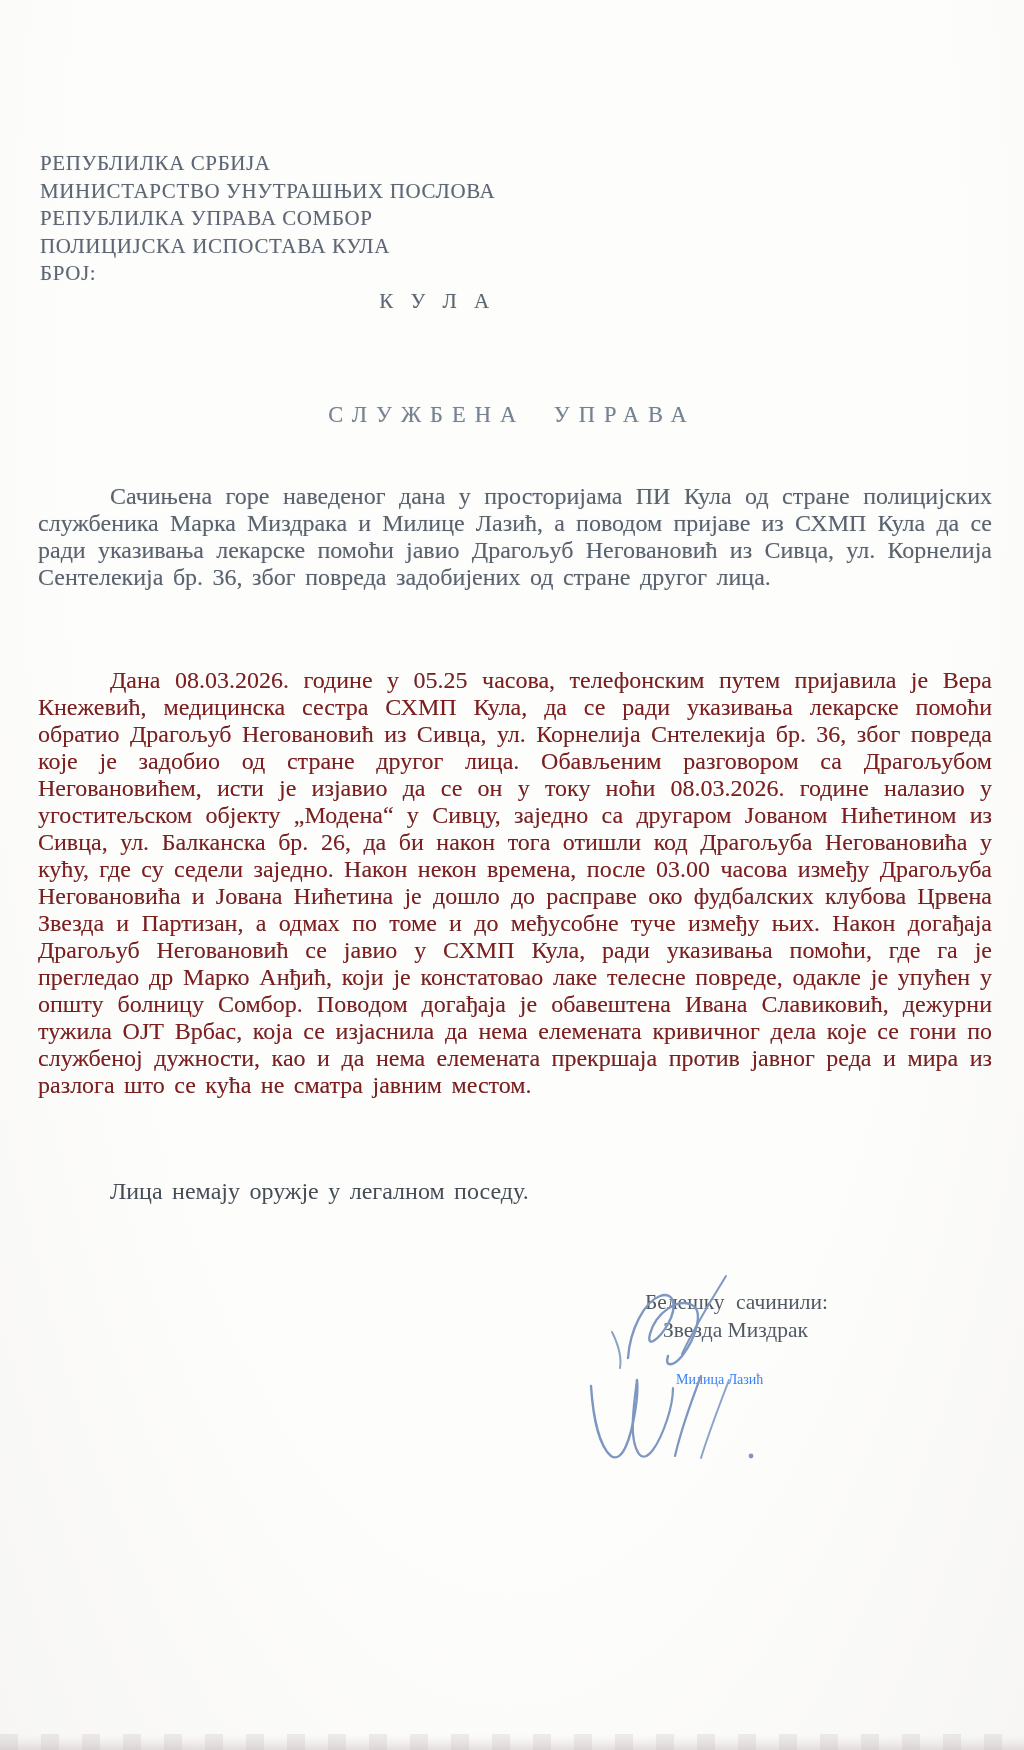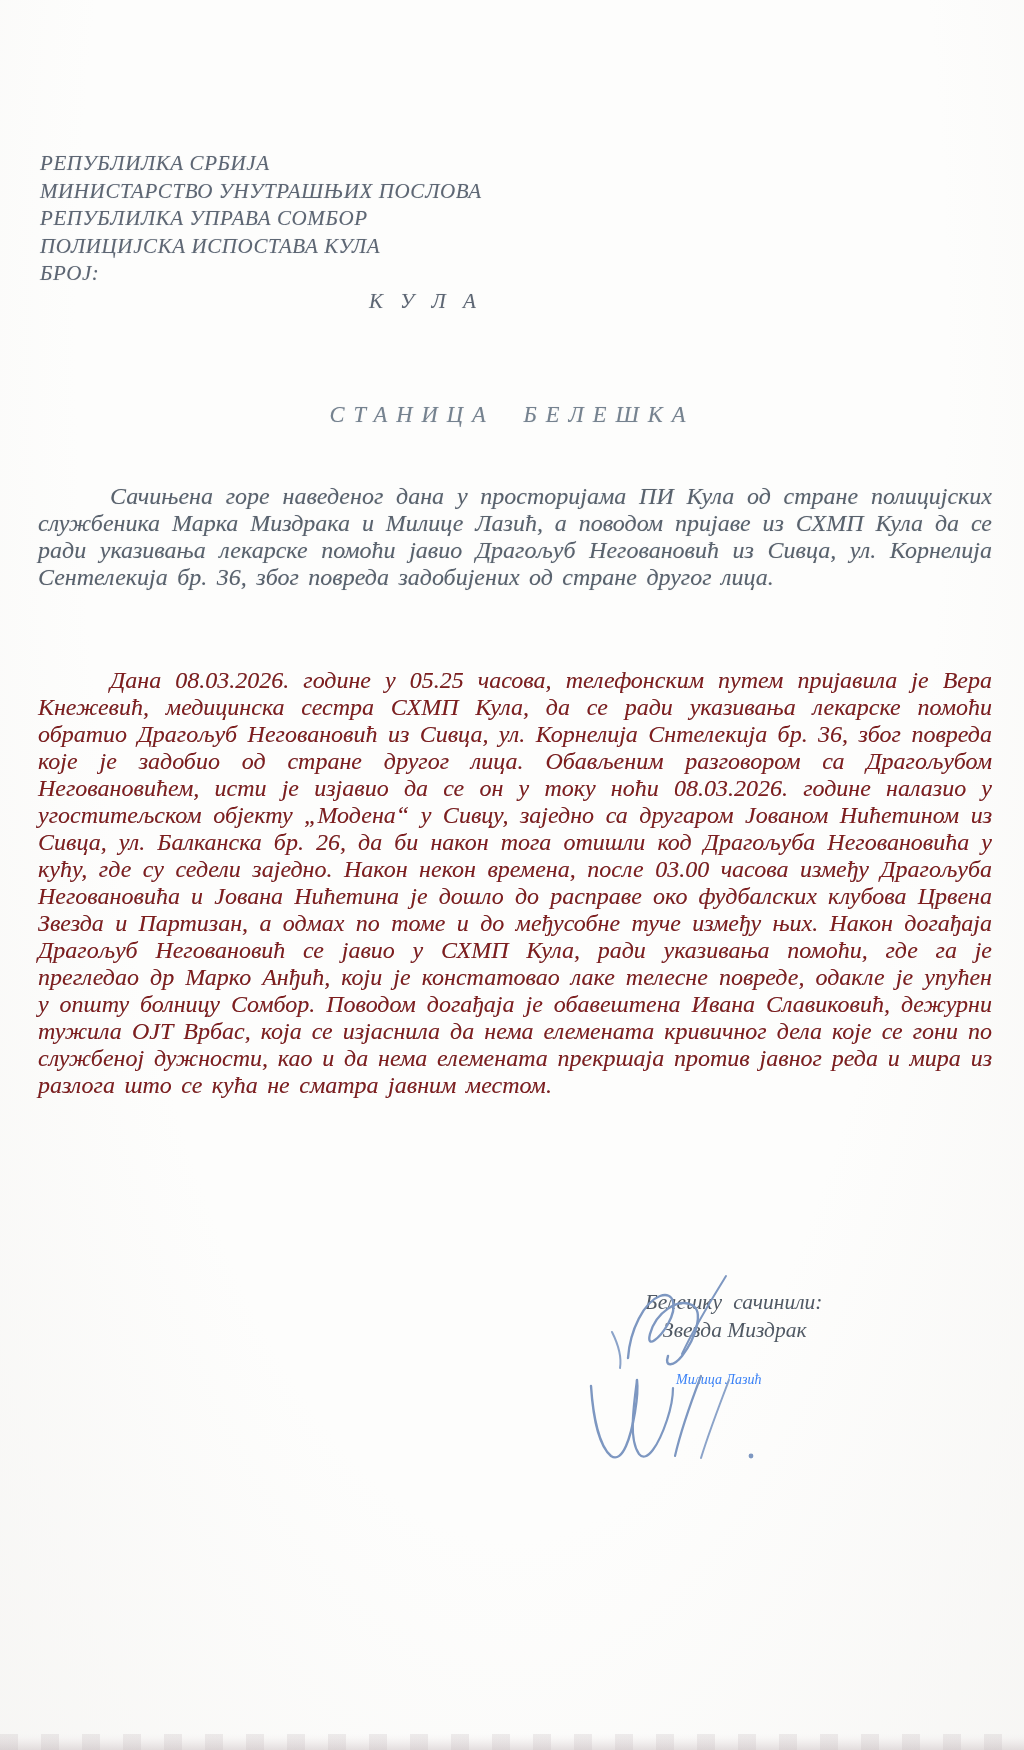--- a/index.html
+++ b/index.html
@@ -3,21 +3,20 @@
 <meta charset="utf-8">
 <style>
   html,body{margin:0;padding:0;background:#e9e9e9;}
   .page{
     position:relative;
     width:1024px;height:1750px;
     margin:0 auto;
     background:#fdfdfc;
     overflow:hidden;
     font-family:"Liberation Serif","DejaVu Serif",serif;
-    font-style:italic;
   }
   
   .page::before{
     content:"";position:absolute;inset:0;
     background:
       radial-gradient(ellipse at 50% 20%, rgba(255,255,255,0) 60%, rgba(235,233,230,.35) 100%);
     pointer-events:none;
   }
   .header-block{
     position:absolute;left:40px;top:150px;
@@ -85,24 +84,25 @@
 
   <div class="header-block">
     <span class="hline">РЕПУБЛИЛКА СРБИЈА</span>
     <span class="hline">МИНИСТАРСТВО УНУТРАШЊИХ ПОСЛОВА</span>
     <span class="hline">РЕПУБЛИЛКА УПРАВА СОМБОР</span>
     <span class="hline">ПОЛИЦИЈСКА ИСПОСТАВА КУЛА</span>
     <span class="hline">БРОЈ:</span>
     <span class="hline kula">К У Л А</span>
   </div>
 
-  <div class="doc-title">СТАНИЦА БЕЛЕШКА</div>
+  <div class="doc-title">СЛУЖБЕНА УПРАВА</div>
 
   <div class="para para-1">Сачињена горе наведеног дана у просторијама ПИ Кула од стране полицијских службеника Марка Миздрака и Милице Лазић, а поводом пријаве из СХМП Кула да се ради указивања лекарске помоћи јавио Драгољуб Неговановић из Сивца, ул. Корнелија Сентелекија бр. 36, због повреда задобијених од стране другог лица.</div>
   <div class="para para-2">Дана 08.03.2026. године у 05.25 часова, телефонским путем пријавила је Вера Кнежевић, медицинска сестра СХМП Кула, да се ради указивања лекарске помоћи обратио Драгољуб Неговановић из Сивца, ул. Корнелија Снтелекија бр. 36, због повреда које је задобио од стране другог лица. Обављеним разговором са Драгољубом Неговановићем, исти је изјавио да се он у току ноћи 08.03.2026. године налазио у угоститељском објекту „Модена“ у Сивцу, заједно са другаром Јованом Нићетином из Сивца, ул. Балканска бр. 26, да би након тога отишли код Драгољуба Неговановића у кућу, где су седели заједно. Након некон времена, после 03.00 часова између Драгољуба Неговановића и Јована Нићетина је дошло до расправе око фудбалских клубова Црвена Звезда и Партизан, а одмах по томе и до међусобне туче између њих. Након догађаја Драгољуб Неговановић се јавио у СХМП Кула, ради указивања помоћи, где га је прегледао др Марко Анђић, који је констатовао лаке телесне повреде, одакле је упућен у општу болницу Сомбор. Поводом догађаја је обавештена Ивана Славиковић, дежурни тужила ОЈТ Врбас, која се изјаснила да нема елемената кривичног дела које се гони по службеној дужности, као и да нема елемената прекршаја против јавног реда и мира из разлога што се кућа не сматра јавним местом.</div>
+  <div class="para para-3">Лица немају оружје у легалном поседу.</div>
 
   <div class="sign-block">
     <div class="sign-caption">Белешку  сачинили:</div>
     <div class="sign-name-1">Звезда Миздрак</div>
     <div class="sign-name-2">Милица Лазић</div>
 
     <svg class="sig-svg sig-1" width="175" height="105" viewBox="0 0 175 105" fill="none">
       <path d="M128,4 C116,24 98,52 84,82" stroke="#7d97c1" stroke-width="2" stroke-linecap="round"></path>
       <path d="M30,86 C32,58 46,30 62,24 C76,19 80,34 70,52 C62,66 48,78 52,62 C58,40 80,26 94,33 C106,39 98,66 84,84 C76,94 66,96 70,84" stroke="#7d97c1" stroke-width="2.4" stroke-linecap="round"></path>
       <path d="M14,60 C20,72 24,84 22,96" stroke="#8ba3c9" stroke-width="2" stroke-linecap="round"></path>

